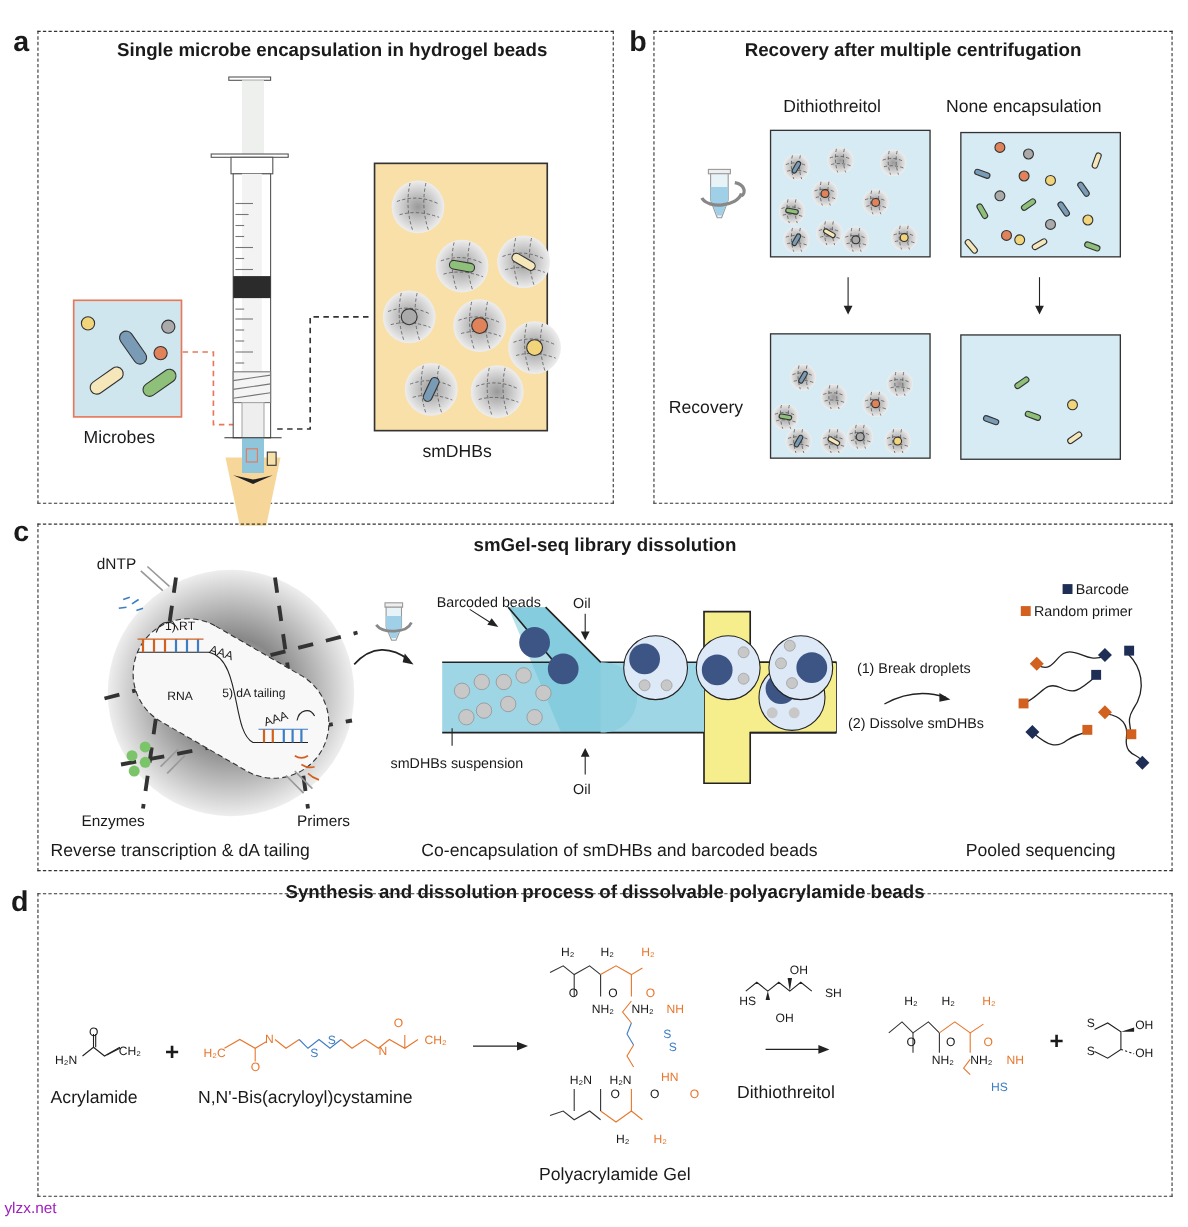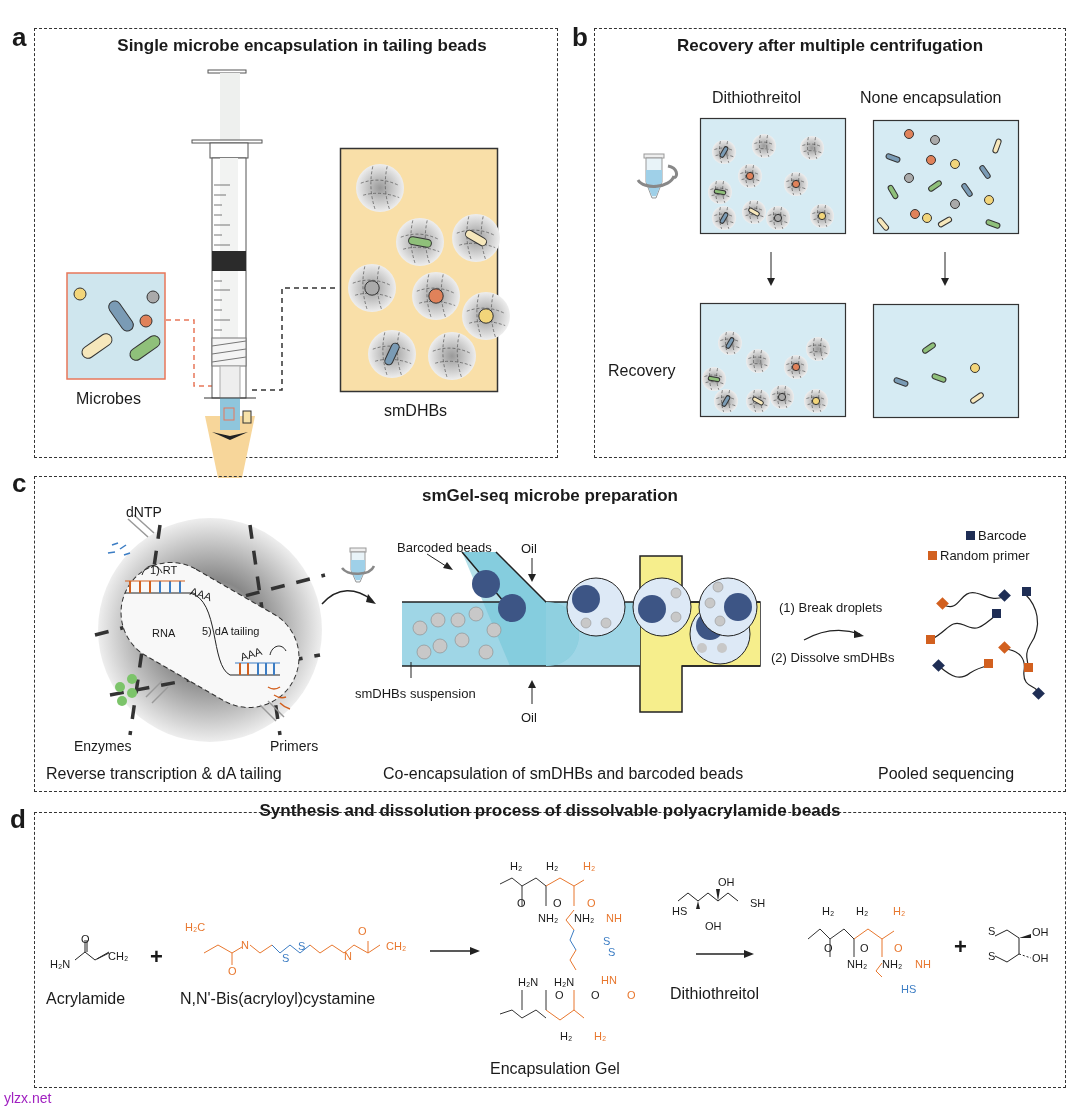--- a/index.html
+++ b/index.html
@@ -13,21 +13,21 @@
   .lbl-sm { font-size:12px; }
   .lbl-xs { font-size:11px; }
   svg { position:absolute; overflow:visible; }
   .watermark { position:absolute; left:4px; top:1090px; font-family:"Liberation Sans", sans-serif; font-size:14px; color:#a020c0; }
 </style>
 </head>
 <body>
 
 <div class="panel-letter" style="left:12px;top:24px;">a</div>
 <div class="panel-box" style="left:34px;top:28px;width:524px;height:430px;"></div>
-<div class="panel-title" style="left:52px;top:36px;width:500px;">Single microbe encapsulation in  tailing beads</div>
+<div class="panel-title" style="left:52px;top:36px;width:500px;">Single microbe encapsulation in  hydrogel beads</div>
 
 <svg style="left:66px;top:272px;" width="100" height="108">
   <rect x="1" y="1" width="98" height="106" fill="#cfe6ee" stroke="#e8775a" stroke-width="1.5"></rect>
   <circle cx="14" cy="22" r="6" fill="#f2d57a" stroke="#333"></circle>
   <rect x="38" y="38" width="34" height="12" rx="6" fill="#7a9bb5" stroke="#333" transform="rotate(55 55 44)"></rect>
   <circle cx="87" cy="25" r="6" fill="#aaa" stroke="#333"></circle>
   <circle cx="80" cy="49" r="6" fill="#e0825a" stroke="#333"></circle>
   <rect x="14" y="68" width="34" height="12" rx="6" fill="#f6e7bb" stroke="#333" transform="rotate(-35 31 74)"></rect>
   <rect x="62" y="70" width="34" height="12" rx="6" fill="#8fc07a" stroke="#333" transform="rotate(-35 79 76)"></rect>
 </svg>
@@ -455,21 +455,21 @@
     <rect x="0.5" y="0.5" width="145" height="113" fill="#d6ebf3" stroke="#333" stroke-width="1.2"></rect>
     <rect x="48.8" y="41.525" width="14.4" height="4.95" rx="2.475" fill="#8fc07a" stroke="#333" transform="rotate(-35 56 44)"></rect>
     <rect x="20.8" y="75.525" width="14.4" height="4.95" rx="2.475" fill="#7a9bb5" stroke="#333" transform="rotate(20 28 78)"></rect>
     <rect x="58.8" y="71.525" width="14.4" height="4.95" rx="2.475" fill="#8fc07a" stroke="#333" transform="rotate(20 66 74)"></rect>
     <circle cx="102" cy="64" r="4.5" fill="#f2d57a" stroke="#333"></circle>
     <rect x="96.8" y="91.525" width="14.4" height="4.95" rx="2.475" fill="#f6e7bb" stroke="#333" transform="rotate(-35 104 94)"></rect>
   </svg>
 
 <div class="panel-letter" style="left:12px;top:470px;">c</div>
 <div class="panel-box" style="left:34px;top:476px;width:1032px;height:316px;"></div>
-<div class="panel-title" style="left:340px;top:486px;width:420px;">smGel-seq microbe preparation</div>
+<div class="panel-title" style="left:340px;top:486px;width:420px;">smGel-seq library dissolution</div>
 
 <svg style="left:90px;top:515px;" width="240" height="230">
   <defs>
     <radialGradient id="gBead" cx="50%" cy="50%" r="50%">
       <stop offset="0%" stop-color="#ffffff"></stop>
         <stop offset="45%" stop-color="#888"></stop>
         <stop offset="100%" stop-color="#eee"></stop>
     </radialGradient>
   </defs>
   <circle cx="120" cy="115" r="112" fill="url(#gBead)"></circle>
@@ -526,21 +526,21 @@
     </g>
   <g stroke="#999" stroke-width="1.5">
     <line x1="38" y1="4" x2="58" y2="22"></line>
       <line x1="44" y1="0" x2="64" y2="18"></line>
     <line x1="56" y1="182" x2="72" y2="166"></line>
       <line x1="62" y1="188" x2="78" y2="172"></line>
     <line x1="170" y1="190" x2="186" y2="206"></line>
       <line x1="178" y1="186" x2="194" y2="202"></line>
   </g>
 </svg>
-<div class="lbl lbl-sm" style="left:88px;top:504px;font-size:14px;margin-left:38px;">dNTP</div>
+<div class="lbl lbl-sm" style="left:88px;top:504px;font-size:14px;">dNTP</div>
 <div class="lbl lbl-xs" style="left:150px;top:564px;text-align:center;">1) RT</div>
 <div class="lbl lbl-xs" style="left:190px;top:588px;transform:rotate(18deg);">AAA</div>
 <div class="lbl lbl-xs" style="left:152px;top:627px;">RNA</div>
 <div class="lbl lbl-xs" style="left:202px;top:625px;">5) dA tailing</div>
 <div class="lbl lbl-xs" style="left:240px;top:648px;transform:rotate(-18deg);">AAA</div>
 <div class="lbl lbl-sm" style="left:74px;top:738px;font-size:14px;">Enzymes</div>
 <div class="lbl lbl-sm" style="left:270px;top:738px;font-size:14px;">Primers</div>
 <div class="lbl lbl-lg" style="left:46px;top:765px;">Reverse transcription &amp; dA tailing</div>
 
 <svg style="left:320px;top:580px;" width="60" height="30">
@@ -689,21 +689,21 @@
   <polyline points="152,20 164,28 174,20 188,28 200,20"></polyline>
       <line x1="188" y1="28" x2="188" y2="16"></line>
     </g>
   <g stroke="#3c7dc4" fill="none">
       <polyline points="92,20 100,28 110,20 120,28 130,20"></polyline>
     </g>
   <g stroke="#e8772e" fill="none">
       <polyline points="130,20 140,28 152,20"></polyline>
     </g>
 </svg>
-<div class="lbl lbl-xs" style="left:185px;top:921px;color:#e8772e;">H₂C</div>
+<div class="lbl lbl-xs" style="left:185px;top:952px;color:#e8772e;">H₂C</div>
 <div class="lbl lbl-xs" style="left:228px;top:965px;color:#e8772e;">O</div>
 <div class="lbl lbl-xs" style="left:241px;top:939px;color:#e8772e;">N</div>
 <div class="lbl lbl-xs" style="left:282px;top:952px;color:#3c7dc4;">S</div>
 <div class="lbl lbl-xs" style="left:298px;top:940px;color:#3c7dc4;">S</div>
 <div class="lbl lbl-xs" style="left:344px;top:950px;color:#e8772e;">N</div>
 <div class="lbl lbl-xs" style="left:358px;top:925px;color:#e8772e;">O</div>
 <div class="lbl lbl-xs" style="left:386px;top:940px;color:#e8772e;">CH₂</div>
 <div class="lbl lbl-lg" style="left:180px;top:990px;">N,N'-Bis(acryloyl)cystamine</div>
 
 <svg style="left:430px;top:946px;" width="50" height="10">
@@ -748,21 +748,21 @@
 <div class="lbl lbl-xs" style="left:603px;top:935px;color:#3c7dc4;">S</div>
 <div class="lbl lbl-xs" style="left:608px;top:946px;color:#3c7dc4;">S</div>
 <div class="lbl lbl-xs" style="left:601px;top:974px;color:#e8772e;">HN</div>
 <div class="lbl lbl-xs" style="left:518px;top:976px;">H₂N</div>
 <div class="lbl lbl-xs" style="left:554px;top:976px;">H₂N</div>
 <div class="lbl lbl-xs" style="left:555px;top:989px;">O</div>
 <div class="lbl lbl-xs" style="left:591px;top:989px;">O</div>
 <div class="lbl lbl-xs" style="left:627px;top:989px;color:#e8772e;">O</div>
 <div class="lbl lbl-xs" style="left:560px;top:1030px;">H₂</div>
 <div class="lbl lbl-xs" style="left:594px;top:1030px;color:#e8772e;">H₂</div>
-<div class="lbl lbl-lg" style="left:490px;top:1060px;">Encapsulation Gel</div>
+<div class="lbl lbl-lg" style="left:490px;top:1060px;">Polyacrylamide Gel</div>
 
 <svg style="left:672px;top:883px;" width="90" height="30">
   <polyline points="6,18 16,10 26,18 36,10 46,18 56,10 66,18" fill="none" stroke="#222"></polyline>
   <path d="M26,18 L24,26 L28,26 Z" fill="#222"></path>
     <path d="M46,18 L44,6 L48,6 Z" fill="#222"></path>
 </svg>
 <div class="lbl lbl-xs" style="left:672px;top:905px;">HS</div>
 <div class="lbl lbl-xs" style="left:718px;top:876px;">OH</div>
 <div class="lbl lbl-xs" style="left:705px;top:920px;">OH</div>
 <div class="lbl lbl-xs" style="left:750px;top:897px;">SH</div>

